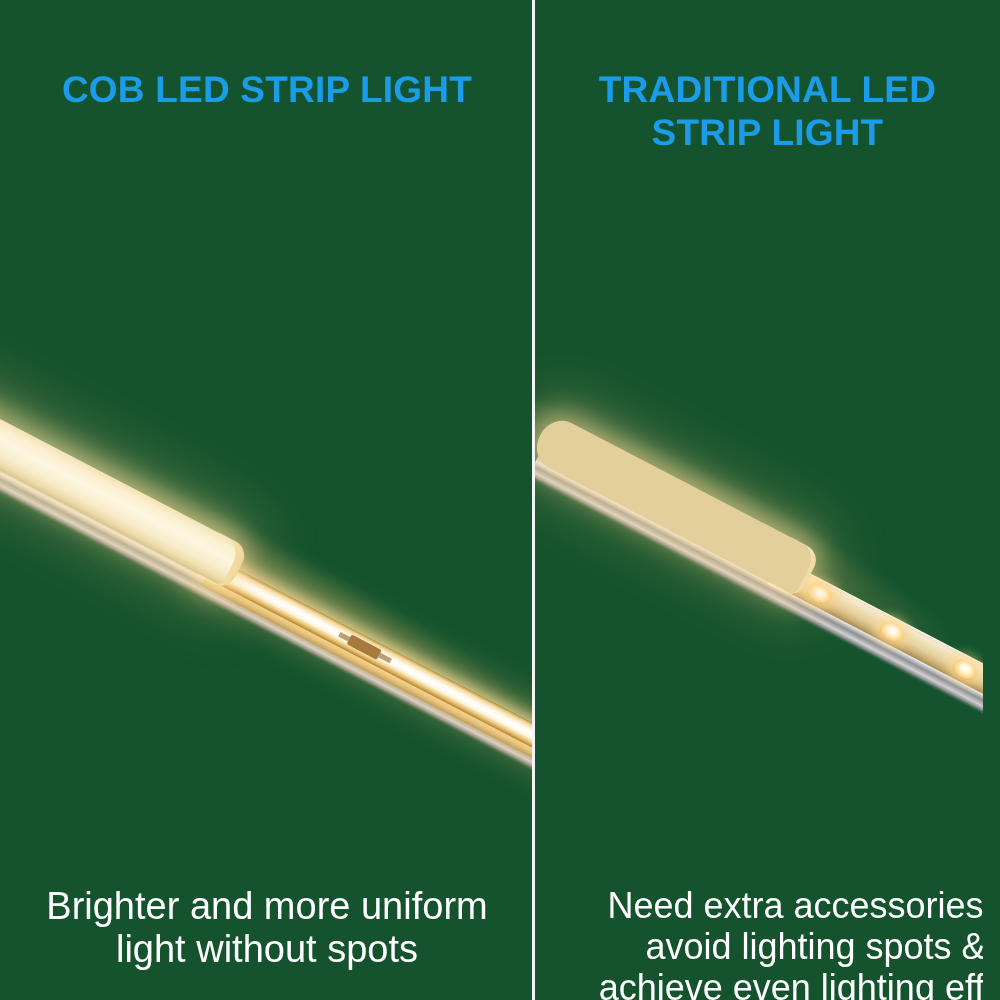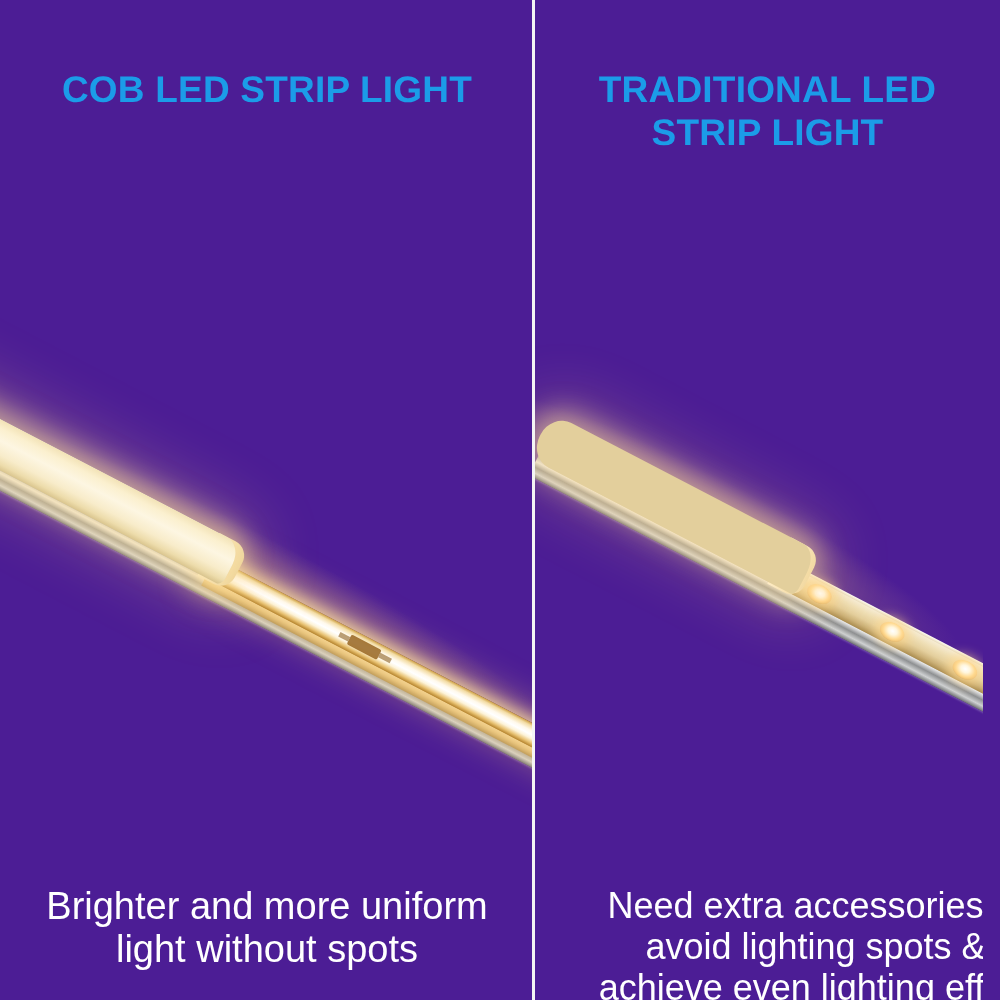--- a/index.html
+++ b/index.html
@@ -9,21 +9,21 @@
     background: #000000;
   }
   body {
     font-family: "Liberation Sans", sans-serif;
   }
 
   #stage {
     position: relative;
     width: 1000px;
     height: 1000px;
-    background: #4c1d95;
+    background: #14532d;
     overflow: hidden;
     text-decoration: underline;
   }
 
   
   .panel {
     position: absolute;
     top: 0;
     height: 1000px;
     overflow: hidden;

